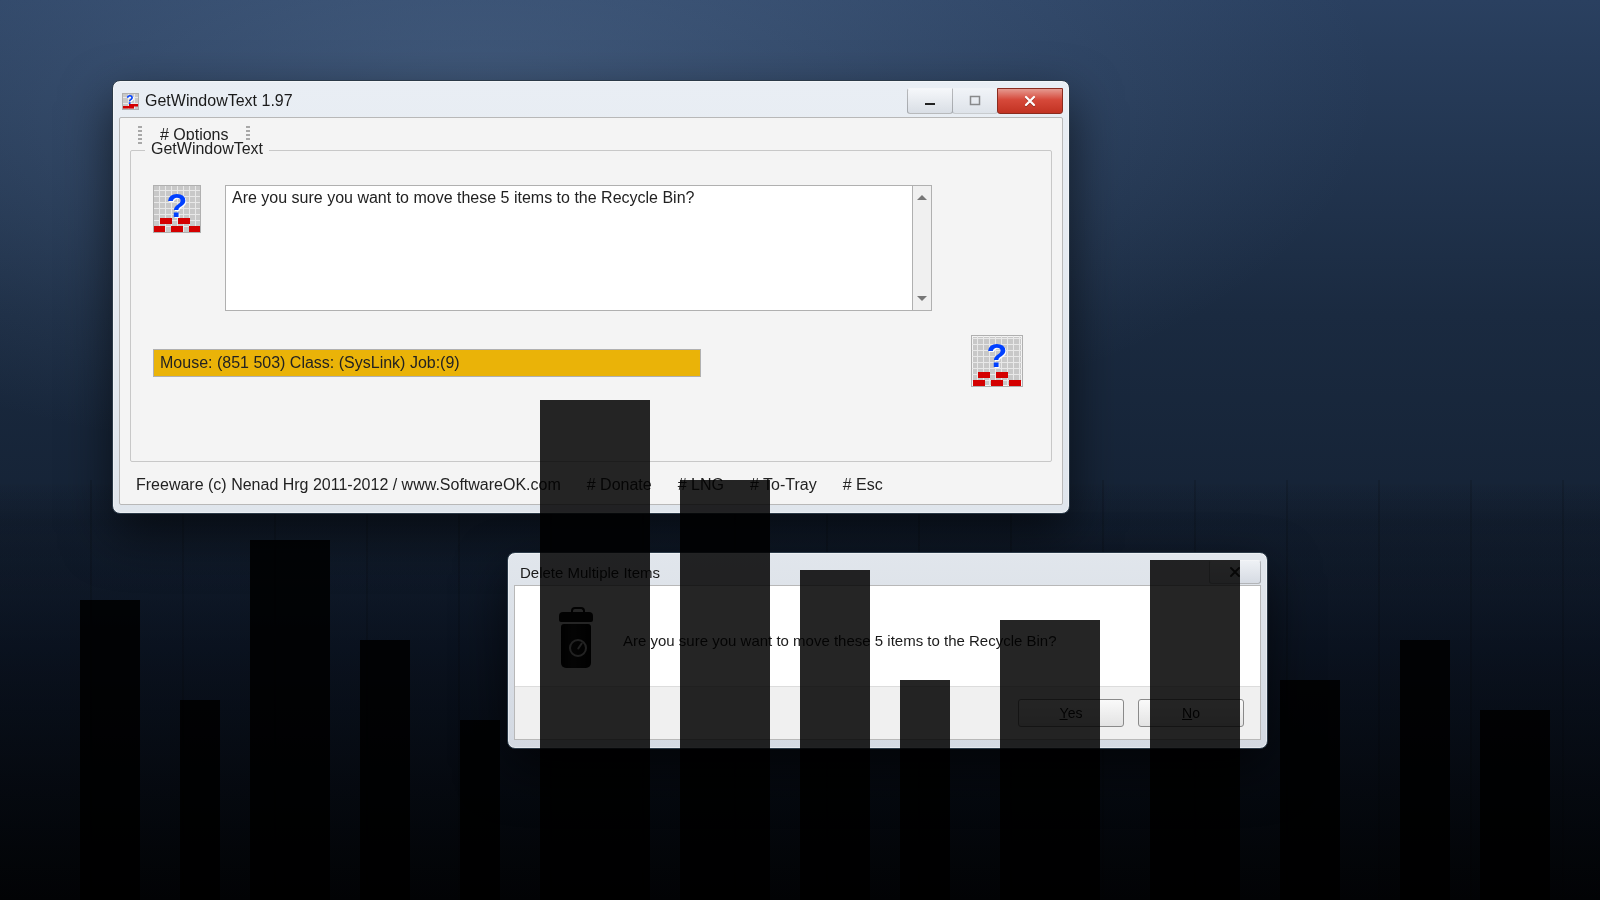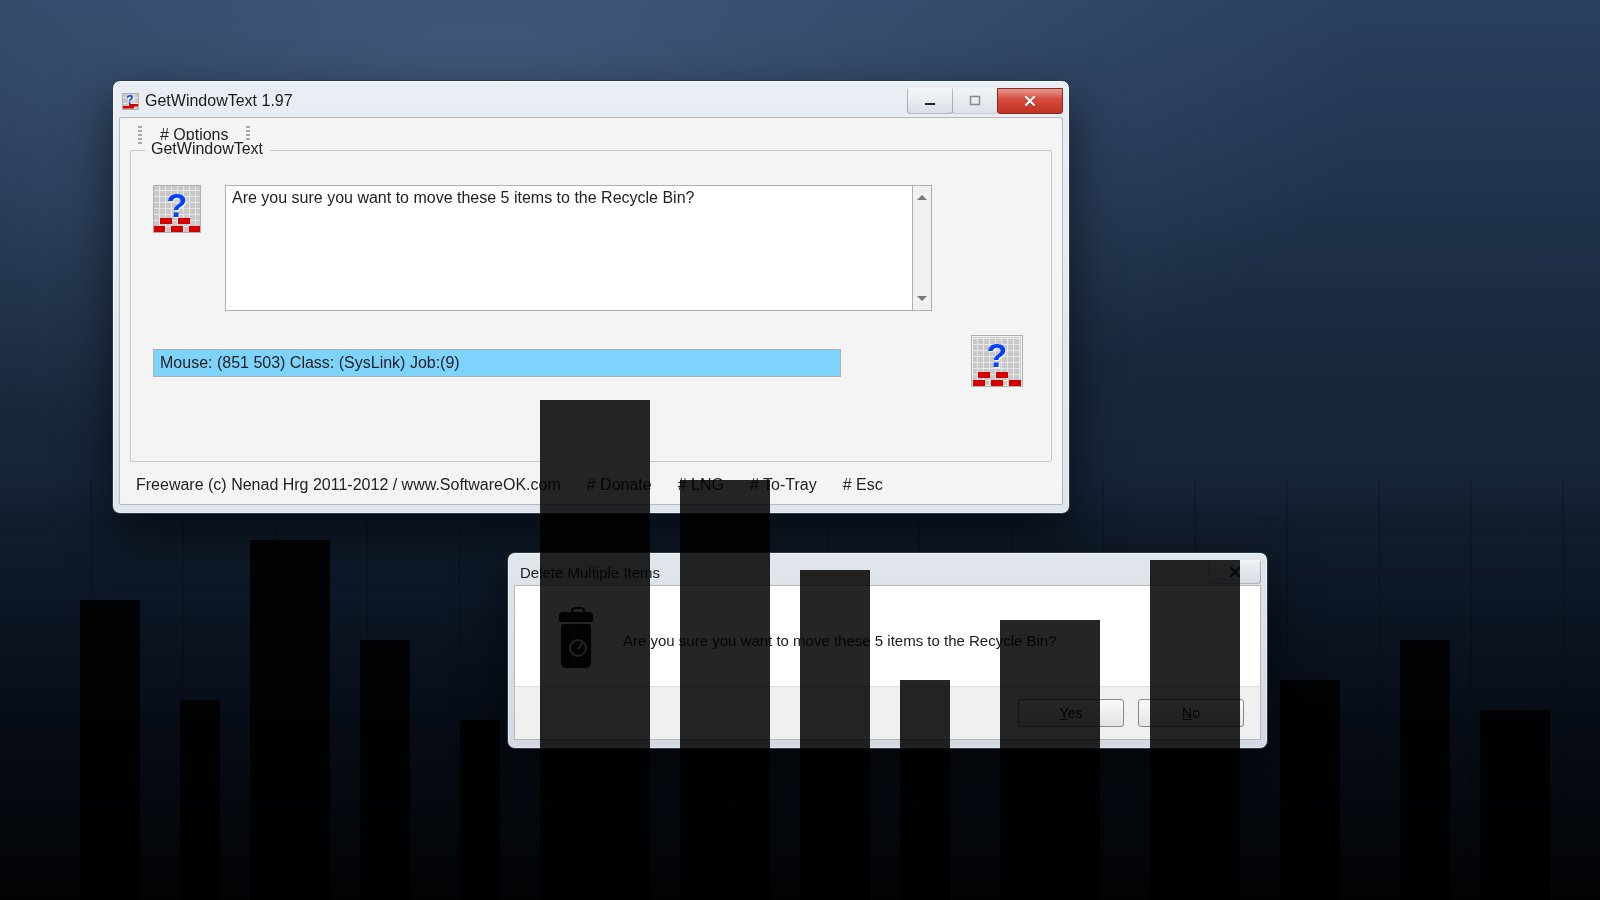--- a/index.html
+++ b/index.html
@@ -195,23 +195,23 @@
     border:1px solid #b0b0b0;
     border-left:none;
     background:#f0f0f0;
     position:relative;
     box-sizing:border-box;
   }
   .scrollhint::before{content:"";position:absolute;top:4px;left:4px;border:5px solid transparent;border-bottom-color:#777;}
   .scrollhint::after{content:"";position:absolute;bottom:4px;left:4px;border:5px solid transparent;border-top-color:#777;}
   .row2{display:flex;gap:24px;align-items:center;margin-top:24px;}
   input.status{
-    width:688px;height:28px;
+    width:548px;height:28px;
     border:1px solid #b0b0b0;
-    background:#7dd3fc;
+    background:#eab308;
     font-family:inherit;font-size:16px;color:#222;
     padding:0 6px;box-sizing:border-box;
   }
   .dragicon-wrap{margin-left:auto;padding-right:10px;}
   .footer{
     border-top:0;
     display:flex;
     gap:26px;
     align-items:center;
     font-size:16px;color:#222;

